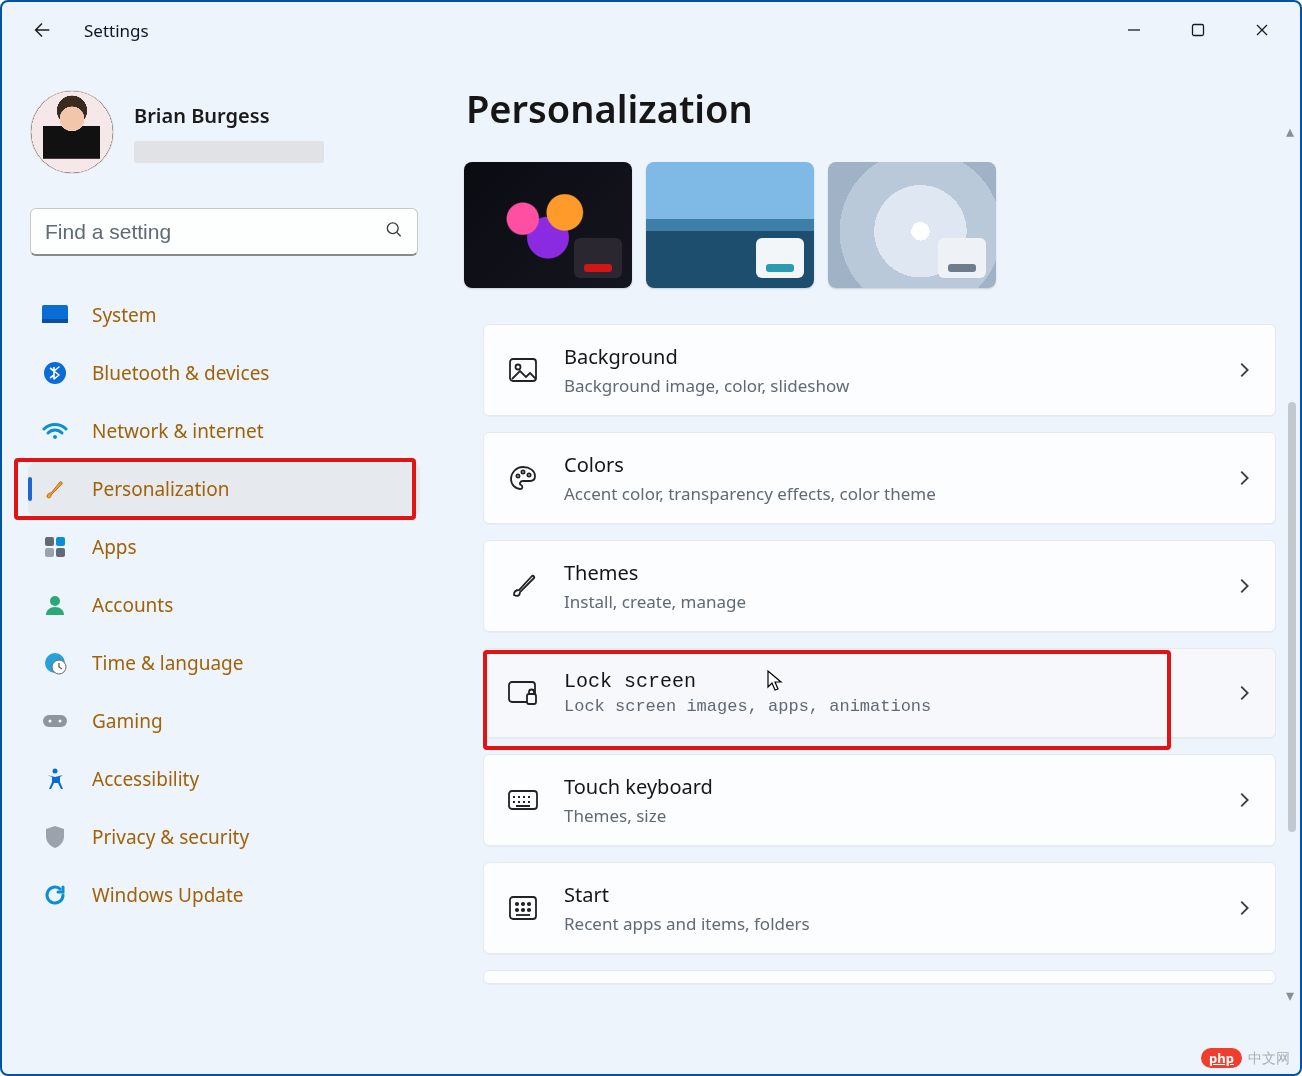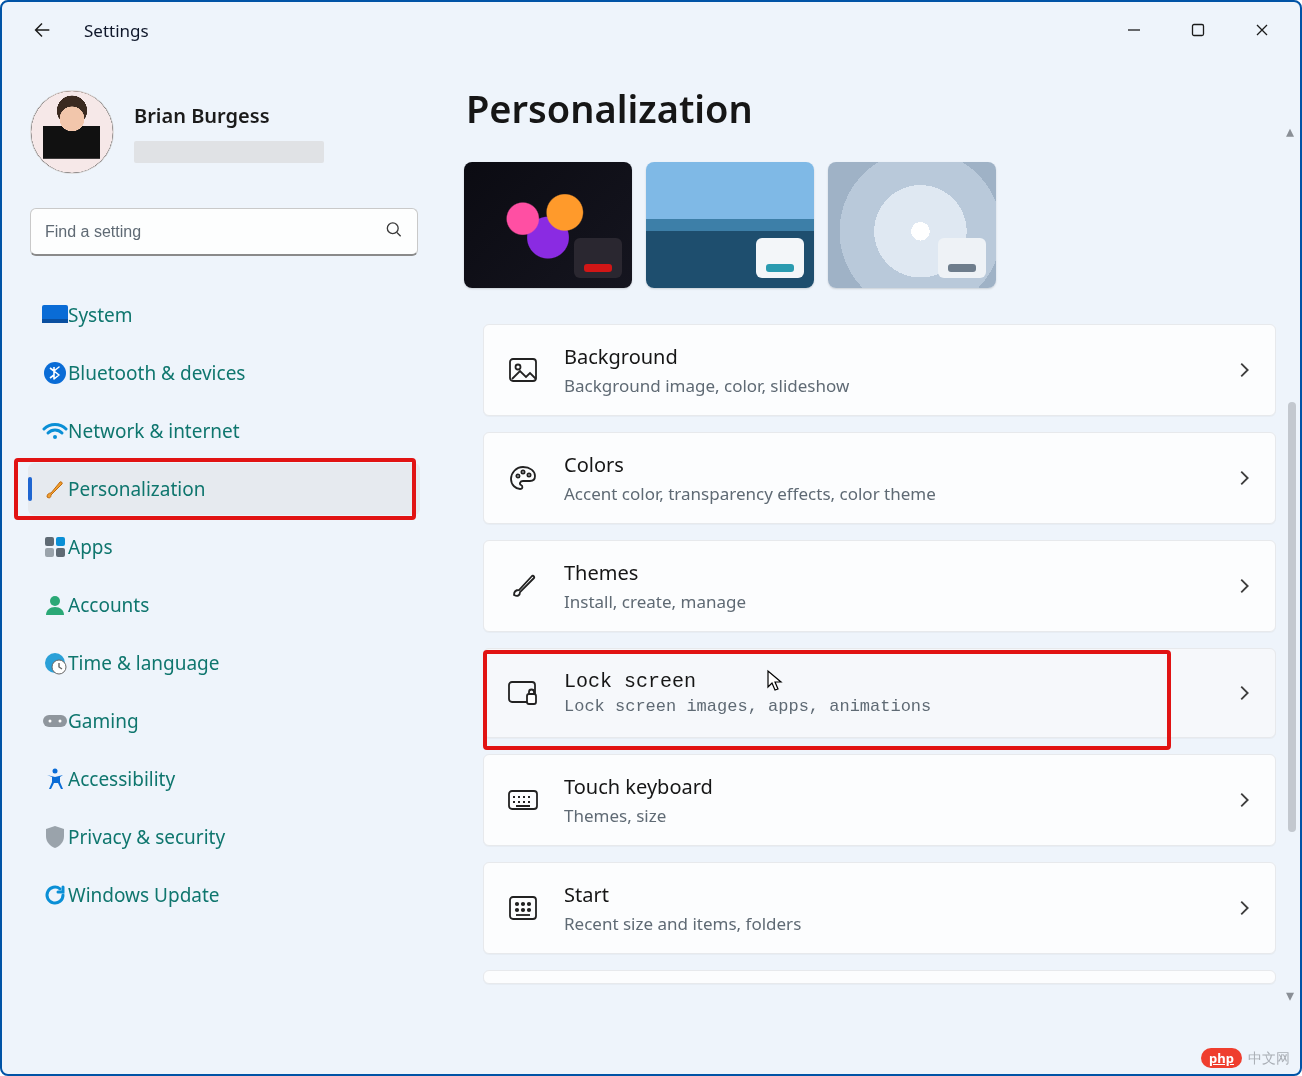--- a/index.html
+++ b/index.html
@@ -31,29 +31,29 @@
     radial-gradient(circle at 50% 24%, #3b2a20 0 20%, transparent 20.5%),
     linear-gradient(#111 0 0) center 72%/70% 40% no-repeat,
     #f6e8e8;}
   .profile-text { display:flex; flex-direction:column; gap:12px; }
   .profile-name { font-size:20px; font-weight:600; color:#1b1b1b; }
   .profile-email { width:190px; height:22px; background:#e0e2e5; border-radius:2px; }
   .search-wrap { position:relative; margin: 8px 4px 24px 4px; }
   .search-input {
     width:100%; height:48px; border:1px solid #c9c9c9; border-bottom:2px solid #8a8a8a;
     border-radius:6px; background:#fdfefe; padding: 0 48px 0 14px;
-    font-size:16px; color:#333;
+    font-size:21px; color:#333;
   }
   .search-input::placeholder{color:#5f6a74;}
   .search-icon { position:absolute; right:14px; top:50%; transform:translateY(-50%); color:#3a3a3a; }
   .nav { display:flex; flex-direction:column; gap:0; margin-top:6px; }
   .nav-item {
-    display:flex; align-items:center; 
+    display:flex; align-items:center; gap:24px;
     height:52px; padding: 0 10px 0 14px; margin: 3px 2px;
-    border-radius:6px; font-size:19px; color:#0f766e; position:relative;
+    border-radius:6px; font-size:19px; color:#a16207; position:relative;
   }
   .nav-item.selected { background:#e6eaef; }
   .nav-item.selected::before {
     content:""; position:absolute; left:0; top:14px; bottom:14px; width:4px;
     background:#1f66d1; border-radius:3px;
   }
   .nav-icon { width:26px; height:26px; display:flex; align-items:center; justify-content:center; flex:0 0 26px; }
   .highlight-red { position:absolute; border:4px solid #e11313; border-radius:4px; pointer-events:none; }
   
   .main { flex:1; padding: 18px 18px 0 22px; display:flex; flex-direction:column; min-width:0; position:relative; }
@@ -371,21 +371,21 @@
                 <circle cx="15" cy="9" r="1.2" fill="#222"></circle>
                 <circle cx="21" cy="9" r="1.2" fill="#222"></circle>
                 <circle cx="9" cy="15" r="1.2" fill="#222"></circle>
                 <circle cx="15" cy="15" r="1.2" fill="#222"></circle>
                 <circle cx="21" cy="15" r="1.2" fill="#222"></circle>
                 <path d="M8 20h14"></path>
               </svg>
             </span>
           <div class="card-text">
             <div class="card-title">Start</div>
-            <div class="card-sub">Recent size and items, folders</div>
+            <div class="card-sub">Recent apps and items, folders</div>
           </div>
           <span class="chev"><svg width="22" height="22" viewBox="0 0 24 24" fill="none" stroke="currentColor" stroke-width="2">
                 <path d="M9 5l7 7-7 7"></path>
               </svg></span>
         </div>
 
         <div class="card" style="min-height:14px; padding:0; height:14px; overflow:hidden;"></div>
 
         <div class="highlight-red" style="left:0; top:326px; width:688px; height:100px;"></div>
       </div>

